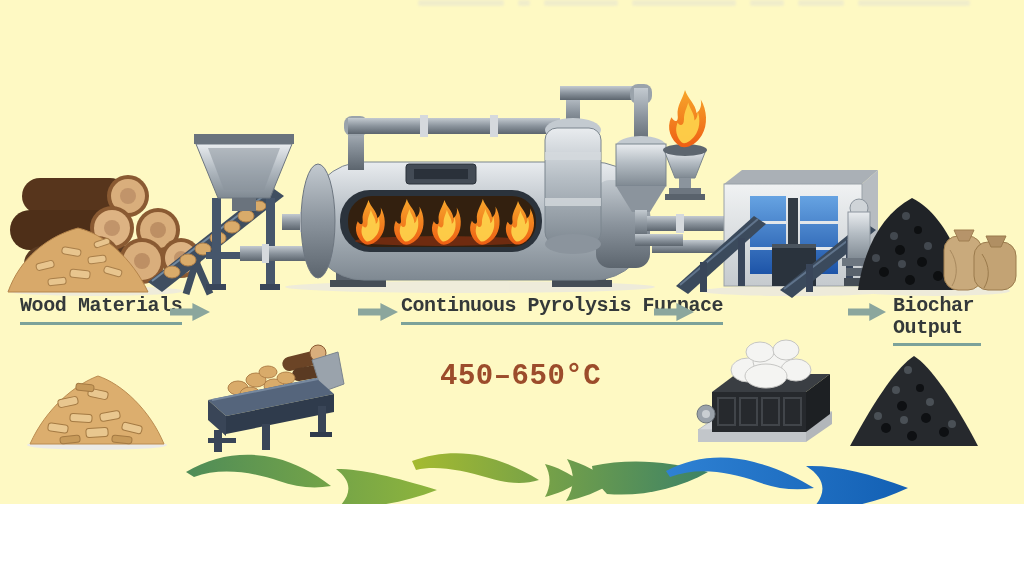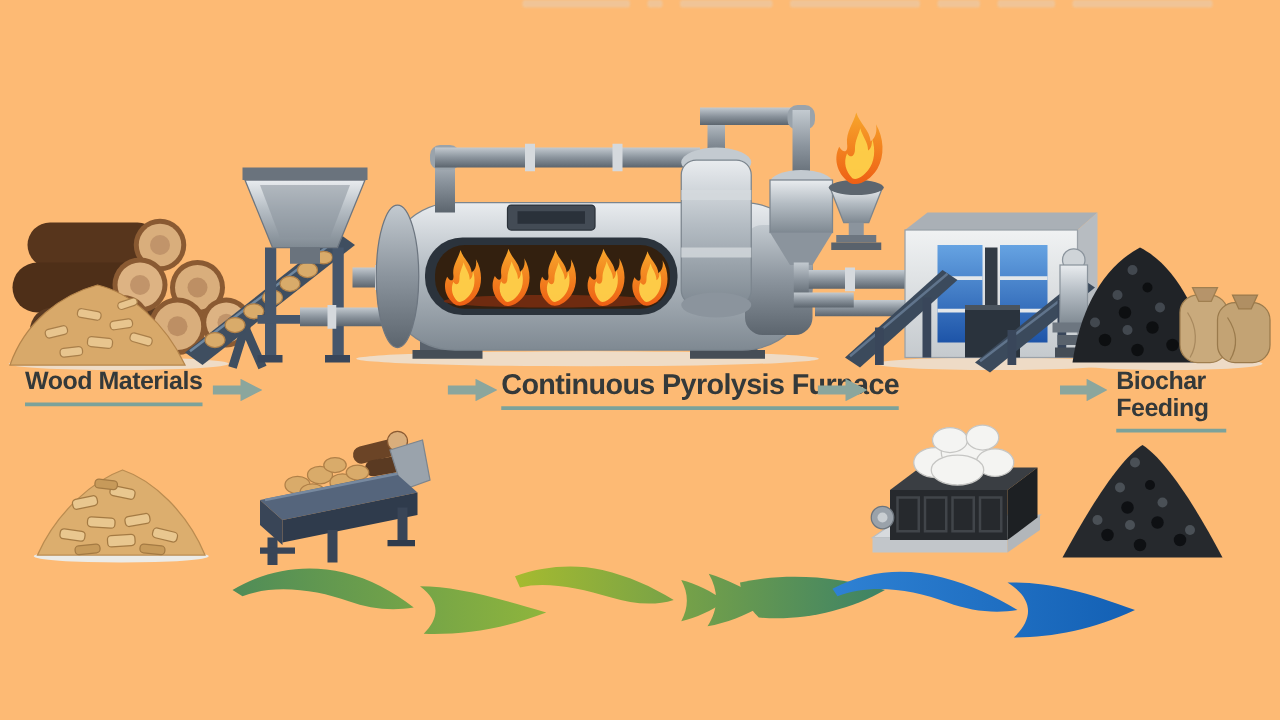--- a/index.html
+++ b/index.html
@@ -1,28 +1,28 @@
 <!DOCTYPE html>
 <html><head>
 <meta charset="utf-8">
 <style>
   html,body{margin:0;padding:0;background:#ffffff;}
-  .canvas{position:relative;width:1024px;height:576px;background:#fdba74;overflow:hidden;
-          font-family:Liberation Sans, sans-serif;}
+  .canvas{position:relative;width:1024px;height:504px;background:#fef9c3;overflow:hidden;
+          font-family:Liberation Mono, monospace;}
   
   .title-remnant{position:absolute;left:418px;top:0;width:644px;height:9px;display:flex;gap:14px;
                  align-items:flex-start;opacity:.35;filter:blur(1px);}
   .title-remnant span{display:inline-block;height:6px;background:#d9d9d9;border-radius:2px;}
   
   .scene{position:absolute;left:0;top:0;width:1024px;height:576px;}
   
   .step{position:absolute;top:295px;font-weight:700;font-size:20px;line-height:1.08;
         color:#34393a;letter-spacing:-0.4px;padding-bottom:5px;border-bottom:3px solid #7ca29a;
         white-space:nowrap;}
-  .step.small{font-size:23px;letter-spacing:-0.5px;}
+  .step.small{font-size:20px;letter-spacing:-0.5px;}
   .step.wrap{white-space:normal;width:88px;}
   #step-1{left:20px;} #step-2{left:218px;} #step-3{left:401px;}
   #step-4{left:699px;} #step-5{left:893px;}
   .sarrow{position:absolute;top:303px;width:40px;height:18px;background:#8ba69d;
           clip-path:polygon(0 30%,56% 30%,56% 0,100% 50%,56% 100%,56% 70%,0 70%);}
   #arrow-1{left:170px;} #arrow-2{left:358px;} #arrow-3{left:654px;} #arrow-4{left:848px;width:38px;}
   .temperature{position:absolute;left:440px;top:360px;font-weight:700;font-size:29px;
                letter-spacing:.5px;color:#9c4c2b;}
 </style>
 </head>
@@ -389,16 +389,17 @@
       <path d="M806,466 C836,465 868,473 908,488 C874,504 841,510 811,510 C827,495 827,479 806,466 Z"></path>
     </g>
   </svg>
 
   <div class="step" id="step-1">Wood Materials</div>
   <div class="sarrow" id="arrow-1"></div>
   <div class="sarrow" id="arrow-2"></div>
   <div class="step small" id="step-3">Continuous Pyrolysis Furnace</div>
   <div class="sarrow" id="arrow-3"></div>
   <div class="sarrow" id="arrow-4"></div>
-  <div class="step wrap" id="step-5">Biochar Feeding</div>
-
+  <div class="step wrap" id="step-5">Biochar Output</div>
+
+  <div class="temperature">450–650°C</div>
 
 </div>
 
 </body></html>

